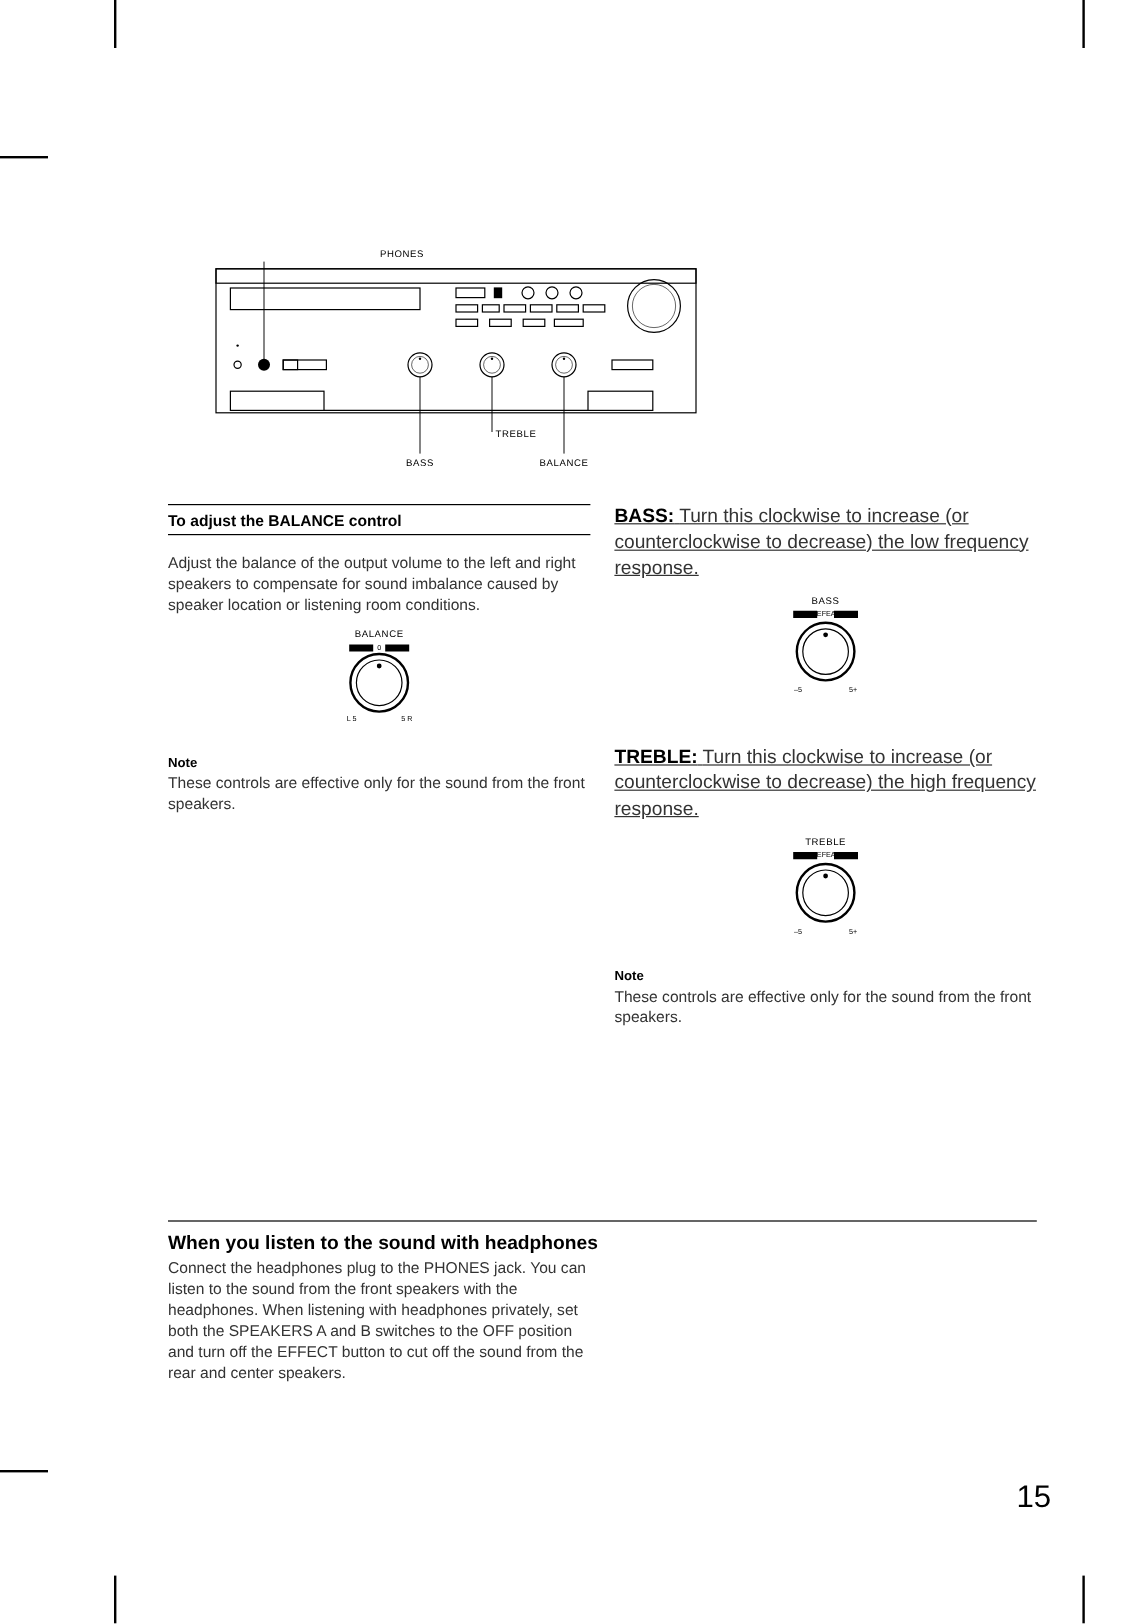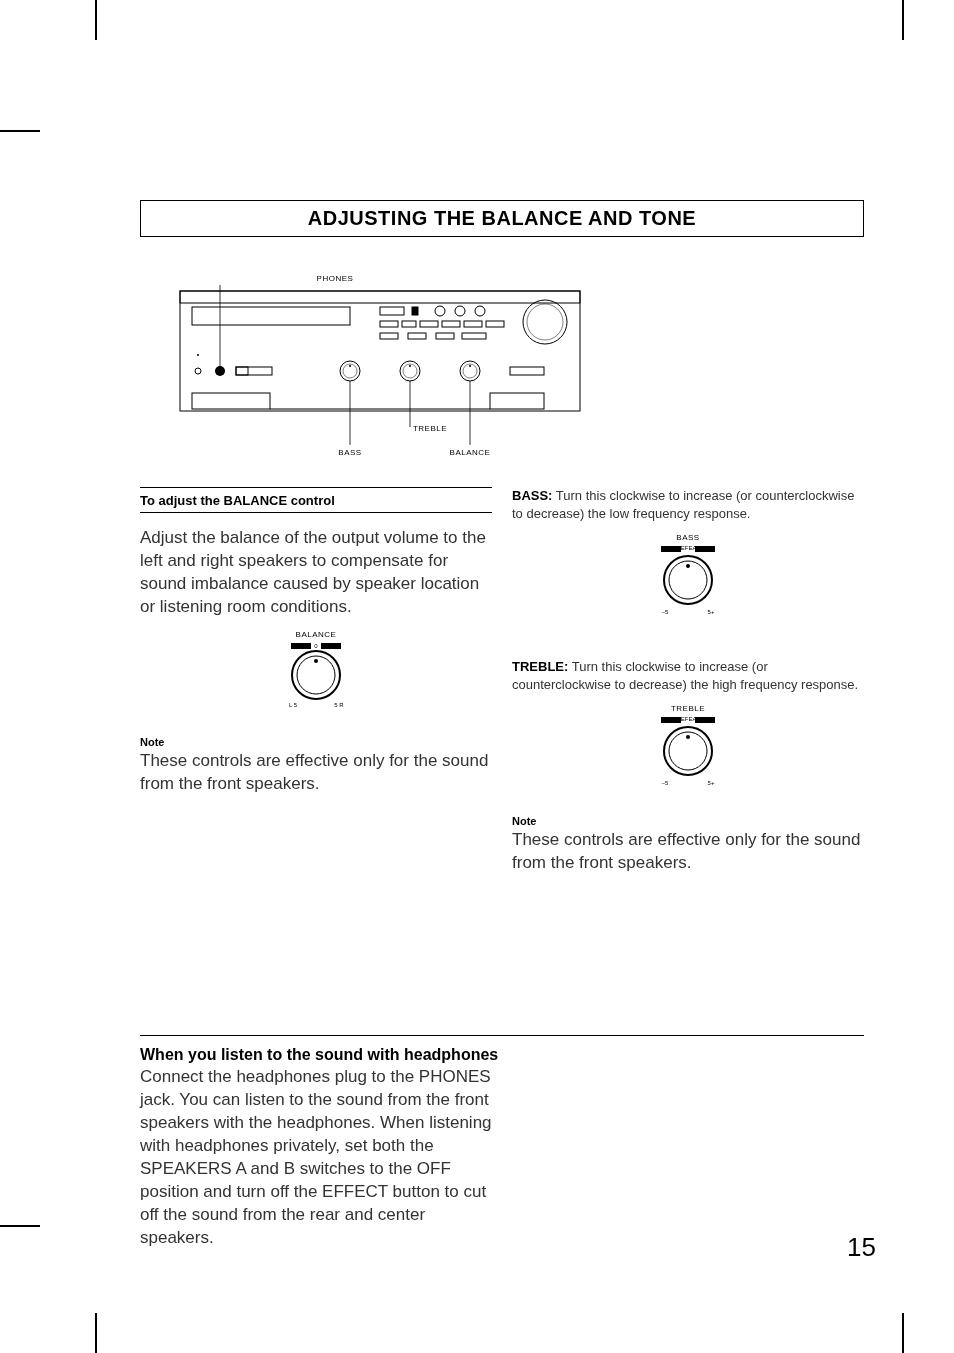--- a/index.html
+++ b/index.html
@@ -56,26 +56,27 @@
     margin-bottom: 2px;
   }
   .heading-block {
     margin-bottom: 14px;
   }
   .heading-text {
     font-weight: bold;
     font-size: 13px;
   }
   .body-text {
-    font-size: 17px;
+    font-size: 13px;
     line-height: 1.35;
     color: #333;
   }
   .label-row {
-    font-size: 13px;
+    font-size: 16px;
+    text-decoration: underline;
   }
   .label-row b { color:#000; }
   .dial-wrap {
     display: flex;
     justify-content: center;
     margin: 8px 0 18px 0;
   }
   .note-heading {
     font-weight: bold;
     font-size: 11px;
@@ -116,21 +117,20 @@
   <div class="crop-mark crop-v" style="left:95px; top:0; height:40px;"></div>
   <div class="crop-mark crop-v" style="right:50px; top:0; height:40px;"></div>
   <div class="crop-mark crop-h" style="left:0; top:1225px; width:40px;"></div>
   <div class="crop-mark crop-v" style="left:95px; bottom:0; height:40px;"></div>
   <div class="crop-mark crop-v" style="right:50px; bottom:0; height:40px;"></div>
 
   <div class="content">
 
     <div style="height:140px;"></div>
 
-    <div class="title-box">ADJUSTING THE BALANCE AND TONE</div>
 
     <div class="diagram-wrap">
       <svg class="diagram-svg" width="460" height="190" viewBox="0 0 460 190">
 
         <text x="195" y="14" class="dlabel" text-anchor="middle">PHONES</text>
 
         <rect x="40" y="24" width="400" height="120" fill="none" stroke="#000" stroke-width="1"></rect>
 
         <rect x="40" y="24" width="400" height="12" fill="none" stroke="#000" stroke-width="1"></rect>
 

